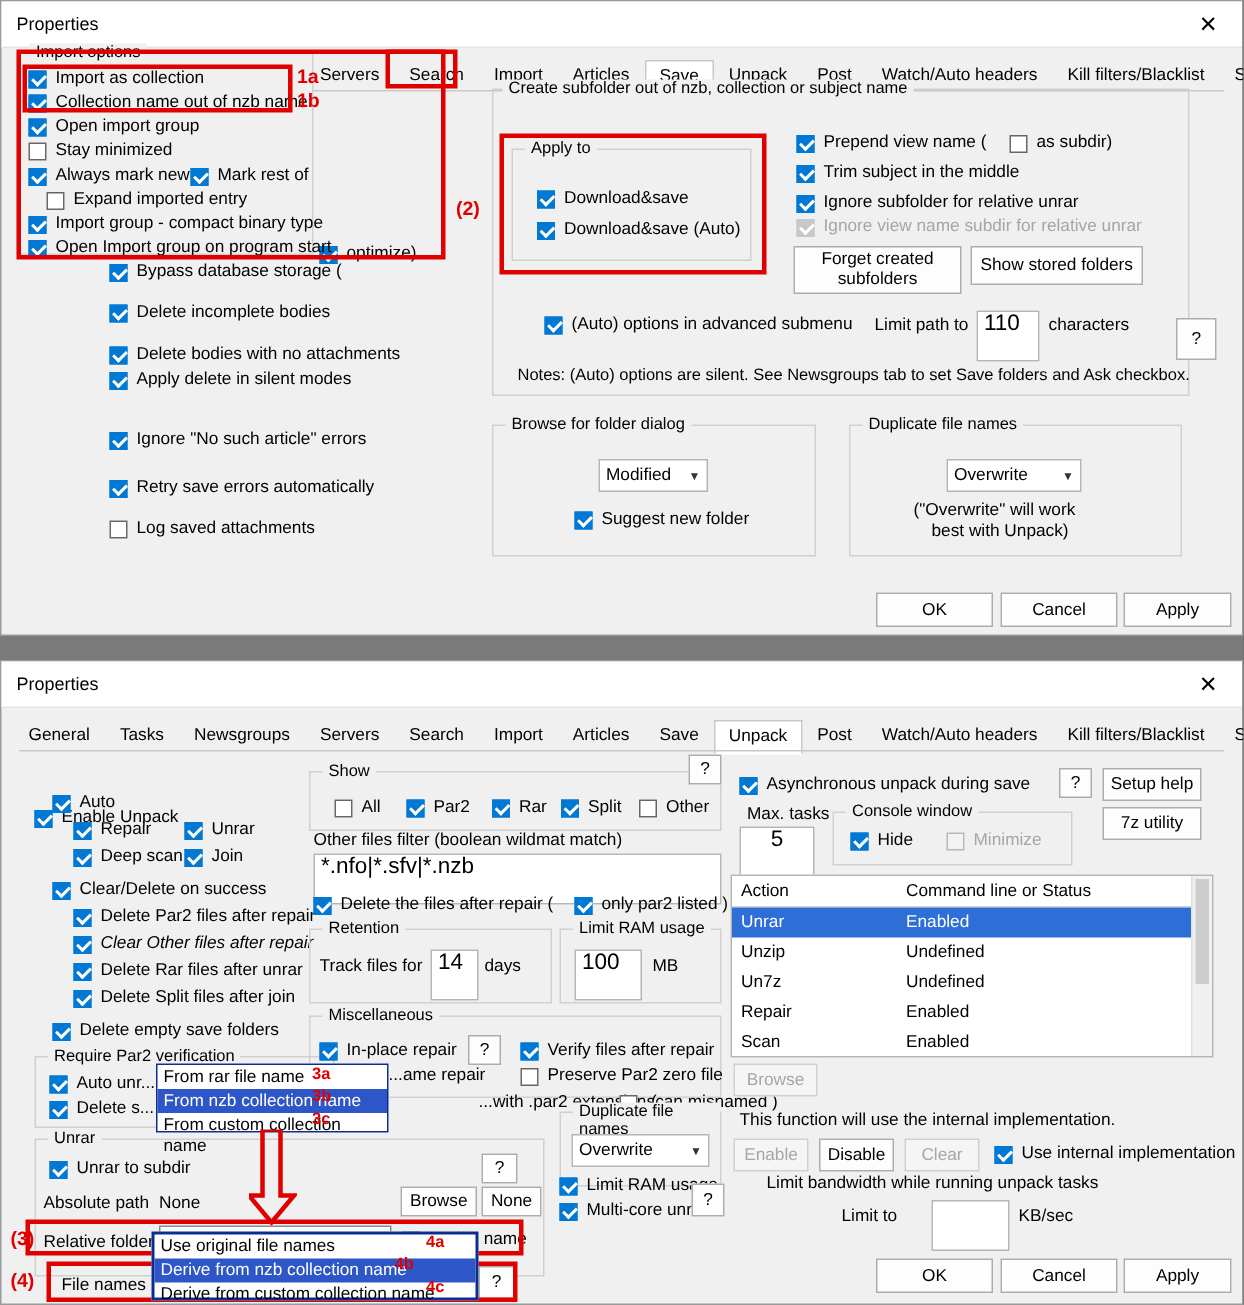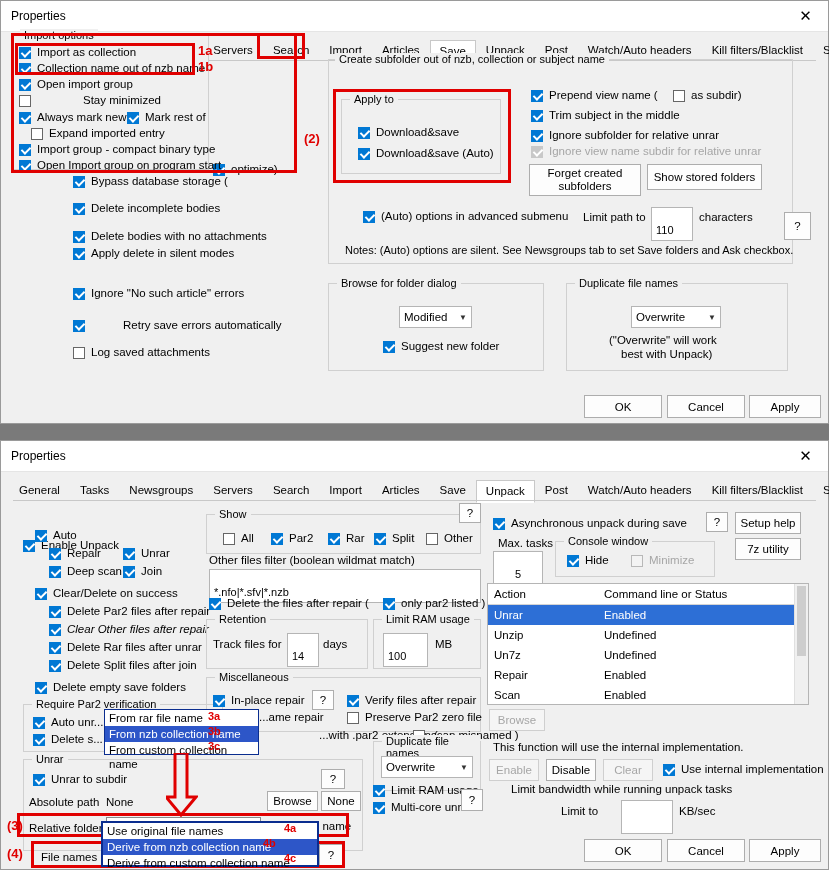--- a/index.html
+++ b/index.html
@@ -26,21 +26,21 @@
   .box.checked{background:#0078d4;border-color:#0078d4;}
   .box.checked:after{content:"";position:absolute;left:3px;top:0px;width:4px;height:7px;border:solid #fff;border-width:0 2px 2px 0;transform:rotate(45deg);}
   .box.off{border:1px solid #666;background:#fff;}
   .box.disabled{border:1px solid #b8b8b8;background:#f3f3f3;}
   .box.disabled.checked{background:#c8c8c8;border-color:#c8c8c8;}
   .dim{color:#a6a6a6;}
 
   .lbl{position:absolute;font-size:11.5px;white-space:nowrap;}
   .btn{position:absolute;background:#fdfdfd;border:1px solid #adadad;box-sizing:border-box;display:flex;align-items:center;justify-content:center;font-size:11.5px;color:#000;}
   .btn.disabled{color:#a6a6a6;background:#f5f5f5;border-color:#cfcfcf;}
-  .input{position:absolute;background:#fff;border:1px solid #b5b5b5;box-sizing:border-box;display:flex;align-items:flex-start;padding:16px 4px;font-size:11px;}
+  .input{position:absolute;background:#fff;border:1px solid #b5b5b5;box-sizing:border-box;display:flex;align-items:flex-end;padding:16px 4px;font-size:15px;}
   .combo{position:absolute;background:#fff;border:1px solid #b5b5b5;box-sizing:border-box;display:flex;align-items:center;padding:0 4px;font-size:11.5px;}
   .combo .arrow{margin-left:auto;font-size:8px;color:#333;}
   .combo.flat{border:1px solid #8a8a8a;}
 
   .redbox{position:absolute;border:3px solid #e00000;box-sizing:border-box;pointer-events:none;}
   .redlabel{position:absolute;color:#e00000;font-weight:bold;font-size:13px;}
 
   .hlmenu{position:absolute;background:#fff;border:1px solid #0a2d8f;box-sizing:border-box;font-size:11.5px;}
   .hlmenu .item{padding:1px 4px;height:14px;line-height:14px;}
   .hlmenu .item.sel{background:#2d56c8;color:#fff;}
@@ -106,21 +106,21 @@
         <span>Delete bodies with no attachments</span>
     </div>
     <div class="cb" style="left:72px;top:246px;">
       <span class="box checked"></span>
         <span>Apply delete in silent modes</span>
     </div>
     <div class="cb" style="left:72px;top:286px;">
       <span class="box checked"></span>
         <span>Ignore "No such article" errors</span>
     </div>
-    <div class="cb" style="left:72px;top:318px;gap:32px;">
+    <div class="cb" style="left:72px;top:318px;">
       <span class="box checked"></span>
         <span>Retry save errors automatically</span>
     </div>
     <div class="cb" style="left:72px;top:345px;">
       <span class="box off"></span>
         <span>Log saved attachments</span>
     </div>
 
     <div class="group" style="left:10px;top:34px;width:198px;height:135px;background:#f0f0f0;">
       <div class="glabel">Import options</div>
@@ -130,21 +130,21 @@
         <span>Import as collection</span>
     </div>
     <div class="cb" style="left:18px;top:61px;">
       <span class="box checked"></span>
         <span>Collection name out of nzb name</span>
     </div>
     <div class="cb" style="left:18px;top:77px;">
       <span class="box checked"></span>
         <span>Open import group</span>
     </div>
-    <div class="cb" style="left:18px;top:93px;gap:46px;">
+    <div class="cb" style="left:18px;top:93px;">
       <span class="box off"></span>
         <span>Stay minimized</span>
     </div>
     <div class="cb" style="left:18px;top:110px;">
       <span class="box checked"></span>
         <span>Always mark new</span>
     </div>
     <div class="cb" style="left:126px;top:110px;">
       <span class="box checked"></span>
         <span>Mark rest of</span>

